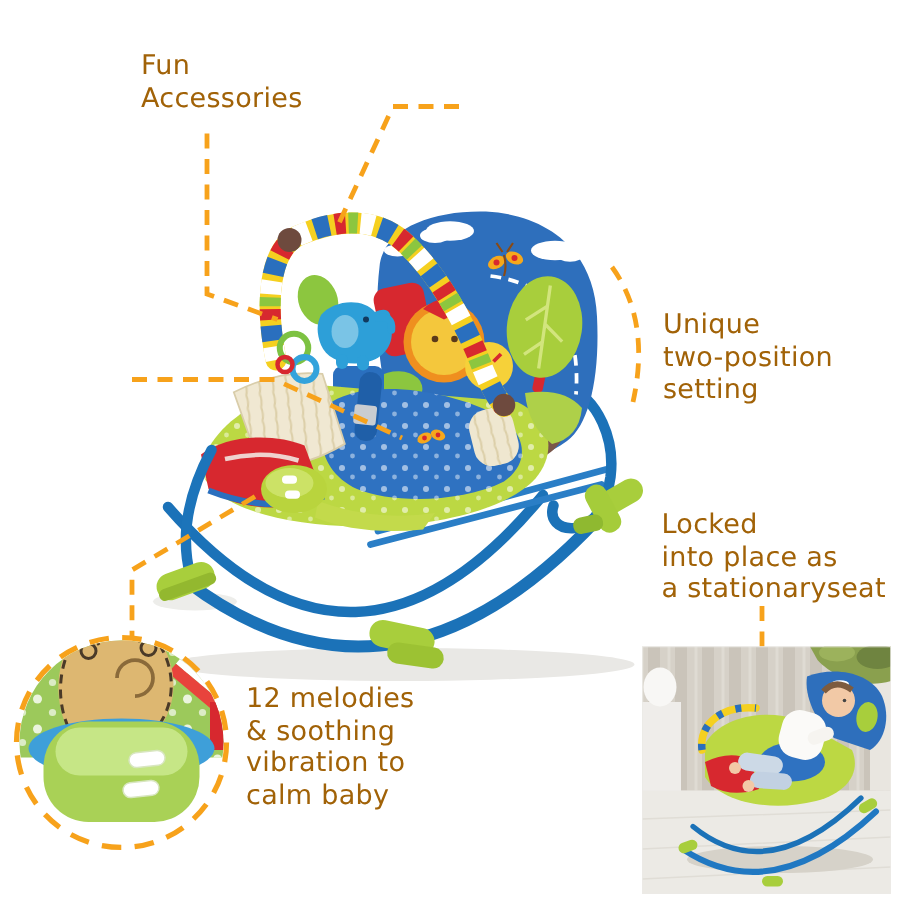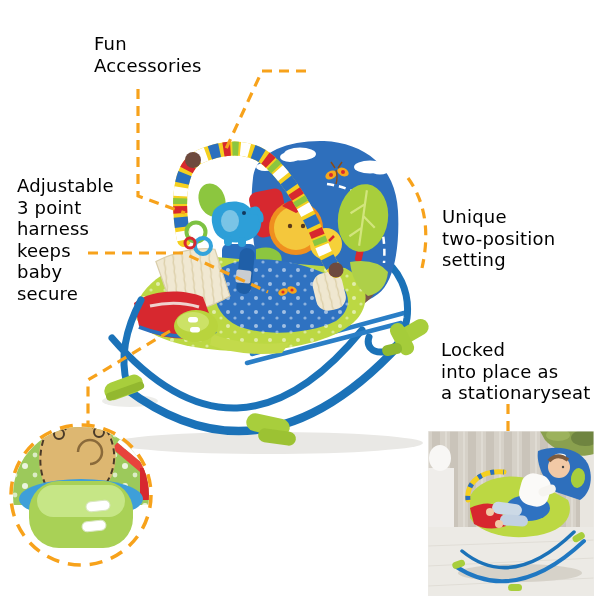--- a/index.html
+++ b/index.html
@@ -1,19 +1,19 @@
 <!DOCTYPE html>
 <html><head>
 <meta charset="utf-8">
 <style>
   html,body{margin:0;padding:0;background:#fff;}
   #stage{position:relative;width:600px;height:600px;background:#fff;overflow:hidden;
          font-family:"DejaVu Sans","Liberation Sans",sans-serif;}
   #art{position:absolute;left:0;top:0;}
-  .callout{position:absolute;white-space:pre-line;color:#000000;
+  .callout{position:absolute;white-space:pre-line;color:#a16207;
            font-size:18px;line-height:21.5px;letter-spacing:.2px;font-weight:normal;}
 </style>
 </head>
 <body>
 
 <div id="stage">
 
 <svg id="art" width="600" height="600" viewBox="0 0 600 600">
   <defs>
     <pattern id="dots" width="14" height="14" patternUnits="userSpaceOnUse">
@@ -260,25 +260,23 @@
         <path d="M549,461 Q557,452 568,460" stroke="#7d5b3e" stroke-width="4" fill="none"></path>
         <circle cx="563" cy="467" r="1.2" fill="#444444"></circle>
       </g>
     </g>
     <rect x="428" y="431" width="166" height="165" fill="none" stroke="#eceae6"></rect>
   </g>
 </svg>
 
   <div class="callout" style="left:94px;top:33px;">Fun
 Accessories</div>
-  <div class="callout" style="left:17px;top:175px;">Adjustable
-3 point
-harness
-keeps
-baby
-secure</div>
   <div class="callout" style="left:442px;top:176px;margin-top:30px;">Unique
 two-position
 setting</div>
   <div class="callout" style="left:441px;top:339px;">Locked
 into place as
 a stationaryseat</div>
+  <div class="callout" style="left:164px;top:455px;">12 melodies
+&amp; soothing
+vibration to
+calm baby</div>
 </div>
 
 </body></html>

